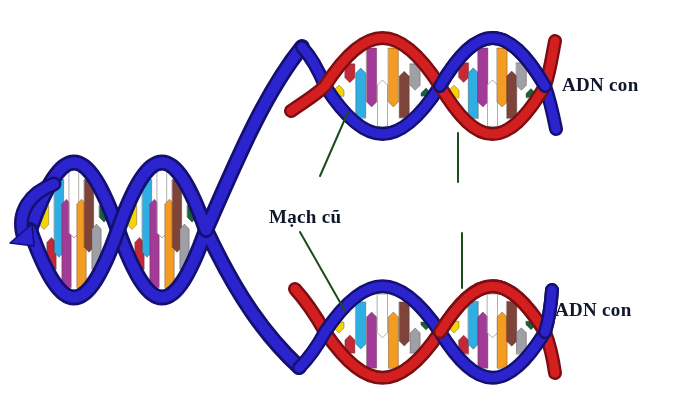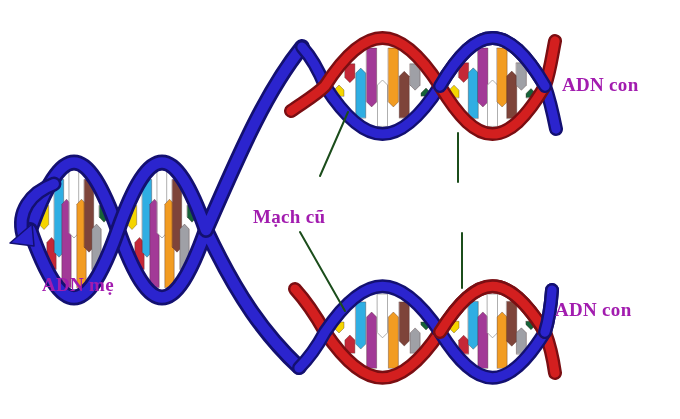--- a/index.html
+++ b/index.html
@@ -1,19 +1,19 @@
 <!DOCTYPE html>
 <html><head>
 <meta charset="utf-8">
 <style>
   html,body{margin:0;padding:0;background:#fff;}
   .stage{position:relative;width:680px;height:419px;background:#ffffff;overflow:hidden;
          font-family:"Liberation Serif",serif;}
   .stage svg{position:absolute;left:0;top:0;}
-  .lbl{position:absolute;font-weight:bold;font-size:19px;line-height:1.1;color:#a21caf;
+  .lbl{position:absolute;font-weight:bold;font-size:19px;line-height:1.1;color:#0f172a;
        white-space:nowrap;letter-spacing:0.3px;font-family:"Liberation Serif",serif;}
 </style>
 </head>
 <body>
 
 <div class="stage">
   <svg width="680" height="419" viewBox="0 0 680 419" xmlns="http://www.w3.org/2000/svg">
       <g>
         <path d="M39.3125,205.41106890303615 L48.6875,205.41106890303615 L48.6875,224.54110689030364 L44,229.54110689030364 L39.3125,224.54110689030364 Z" fill="#F5D500" stroke="rgba(70,40,40,0.45)" stroke-width="0.8" stroke-linecap="round" stroke-linejoin="round"></path>
         <path d="M46.8125,269.2173625286745 L46.8125,242.4121670068819 L51.5,237.4121670068819 L56.1875,242.4121670068819 L56.1875,269.2173625286745 Z" fill="#C52837" stroke="rgba(70,40,40,0.45)" stroke-width="0.8" stroke-linecap="round" stroke-linejoin="round"></path>
@@ -96,17 +96,16 @@
         <path d="M545,332 C549,319 551,304 552,290" fill="none" stroke="#2B24CE" stroke-width="9.24" stroke-linecap="round" stroke-linejoin="round"></path>
       </g>
       <g>
         <path d="M348,112 L320,176" fill="none" stroke="#1B4D1B" stroke-width="2" stroke-linecap="round" stroke-linejoin="round"></path>
         <path d="M300,232 L345,311" fill="none" stroke="#1B4D1B" stroke-width="2" stroke-linecap="round" stroke-linejoin="round"></path>
         <path d="M458,133 L458,182" fill="none" stroke="#1B4D1B" stroke-width="2" stroke-linecap="round" stroke-linejoin="round"></path>
         <path d="M462,233 L462,288" fill="none" stroke="#1B4D1B" stroke-width="2" stroke-linecap="round" stroke-linejoin="round"></path>
       </g>
     </svg>
 
-  <div class="lbl" style="left:42px;top:275px">ADN mẹ</div>
-  <div class="lbl" style="left:253px;top:207px">Mạch cũ</div>
+  <div class="lbl" style="left:269px;top:207px">Mạch cũ</div>
   <div class="lbl" style="left:562px;top:75px">ADN con</div>
   <div class="lbl" style="left:555px;top:300px">ADN con</div>
 </div>
 
 </body></html>

